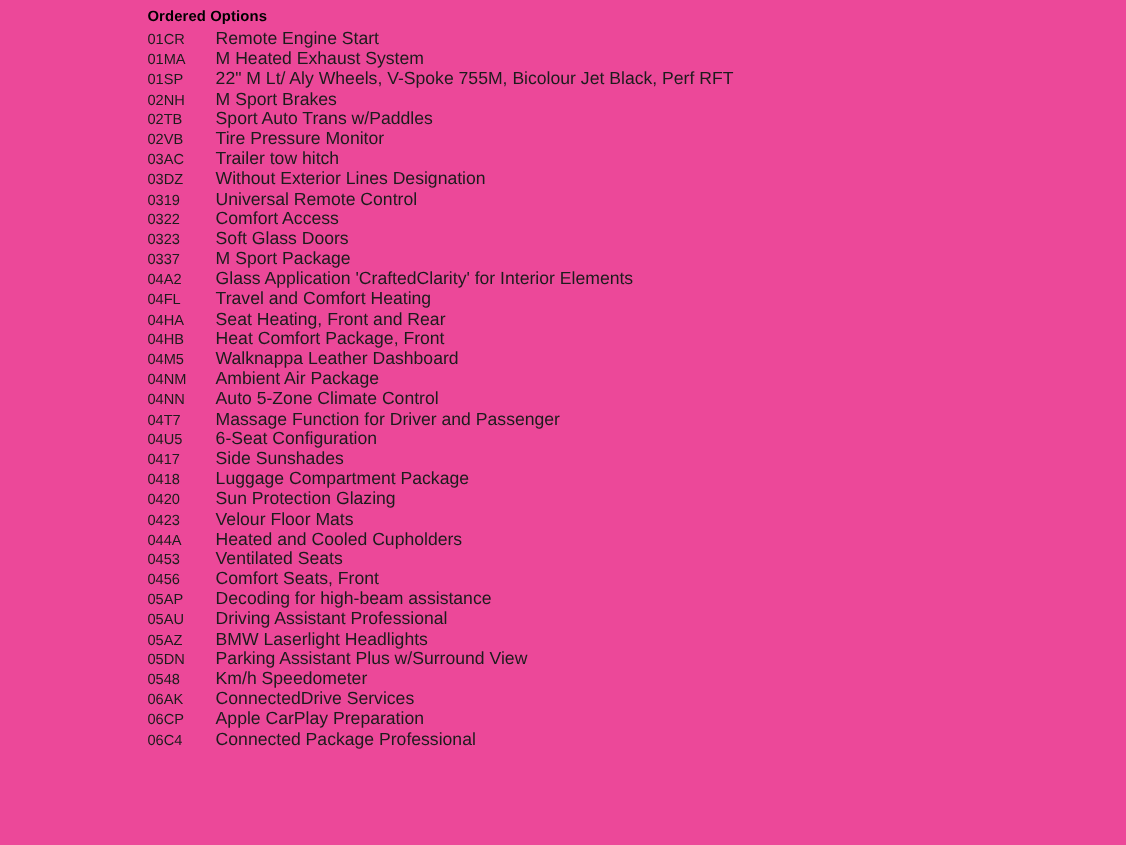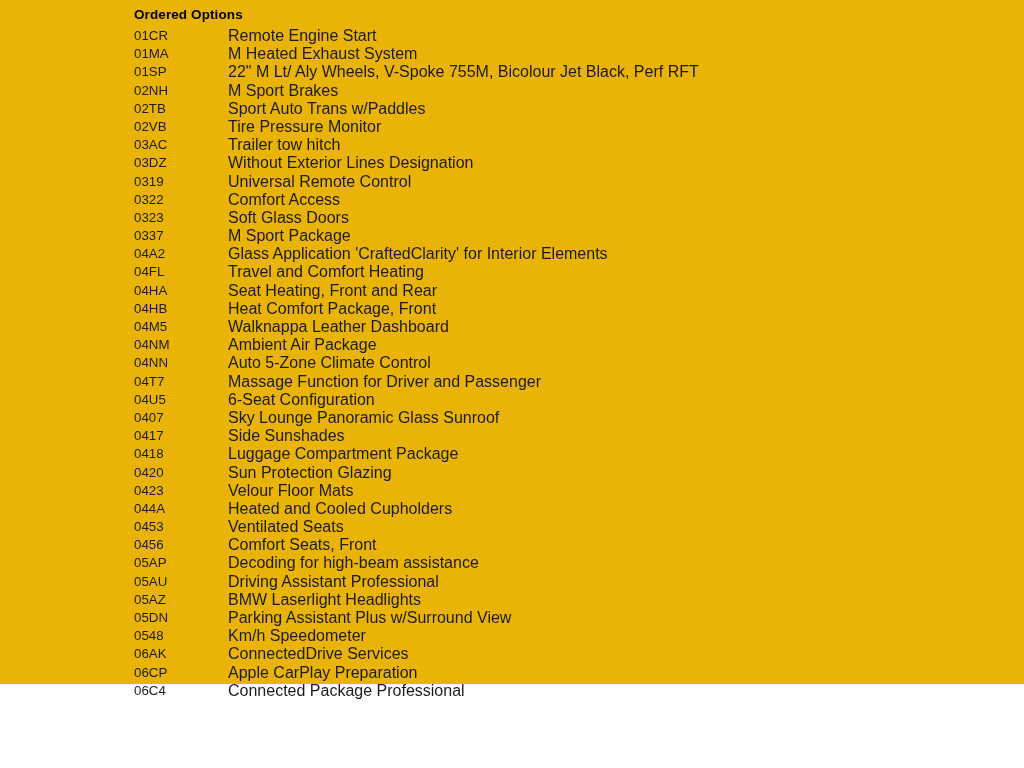--- a/index.html
+++ b/index.html
@@ -10,22 +10,22 @@
   body {
     width: 1024px;
     height: 768px;
     font-family: "Liberation Sans", sans-serif;
     color: #1a1a1a;
     overflow: hidden;
   }
   .page {
     position: relative;
     width: 1024px;
-    height: 684px;
-    background: #eab308;
+    height: 768px;
+    background: #ec4899;
   }
   .options-block {
     position: absolute;
     left: 134px;
     top: 6px;
     width: 860px;
   }
   .block-title {
     font-size: 13.5px;
     font-weight: bold;
@@ -40,21 +40,20 @@
     padding: 0;
   }
   .option-row {
     display: flex;
     align-items: center;
     height: 18.2px;
     line-height: 18.2px;
     font-size: 13.3px;
     color: #1c1c1c;
     white-space: nowrap;
-    gap: 32px;
   }
   .option-code {
     width: 62px;
     flex: 0 0 62px;
     font-size: 13.3px;
     color: #1c1c1c;
   }
   .option-desc {
     flex: 1 1 auto;
     font-size: 16px;
@@ -146,24 +145,20 @@
         </li>
         <li class="option-row">
           <span class="option-code">04T7</span>
           <span class="option-desc">Massage Function for Driver and Passenger</span>
         </li>
         <li class="option-row">
           <span class="option-code">04U5</span>
           <span class="option-desc">6-Seat Configuration</span>
         </li>
         <li class="option-row">
-          <span class="option-code">0407</span>
-          <span class="option-desc">Sky Lounge Panoramic Glass Sunroof</span>
-        </li>
-        <li class="option-row">
           <span class="option-code">0417</span>
           <span class="option-desc">Side Sunshades</span>
         </li>
         <li class="option-row">
           <span class="option-code">0418</span>
           <span class="option-desc">Luggage Compartment Package</span>
         </li>
         <li class="option-row">
           <span class="option-code">0420</span>
           <span class="option-desc">Sun Protection Glazing</span>

